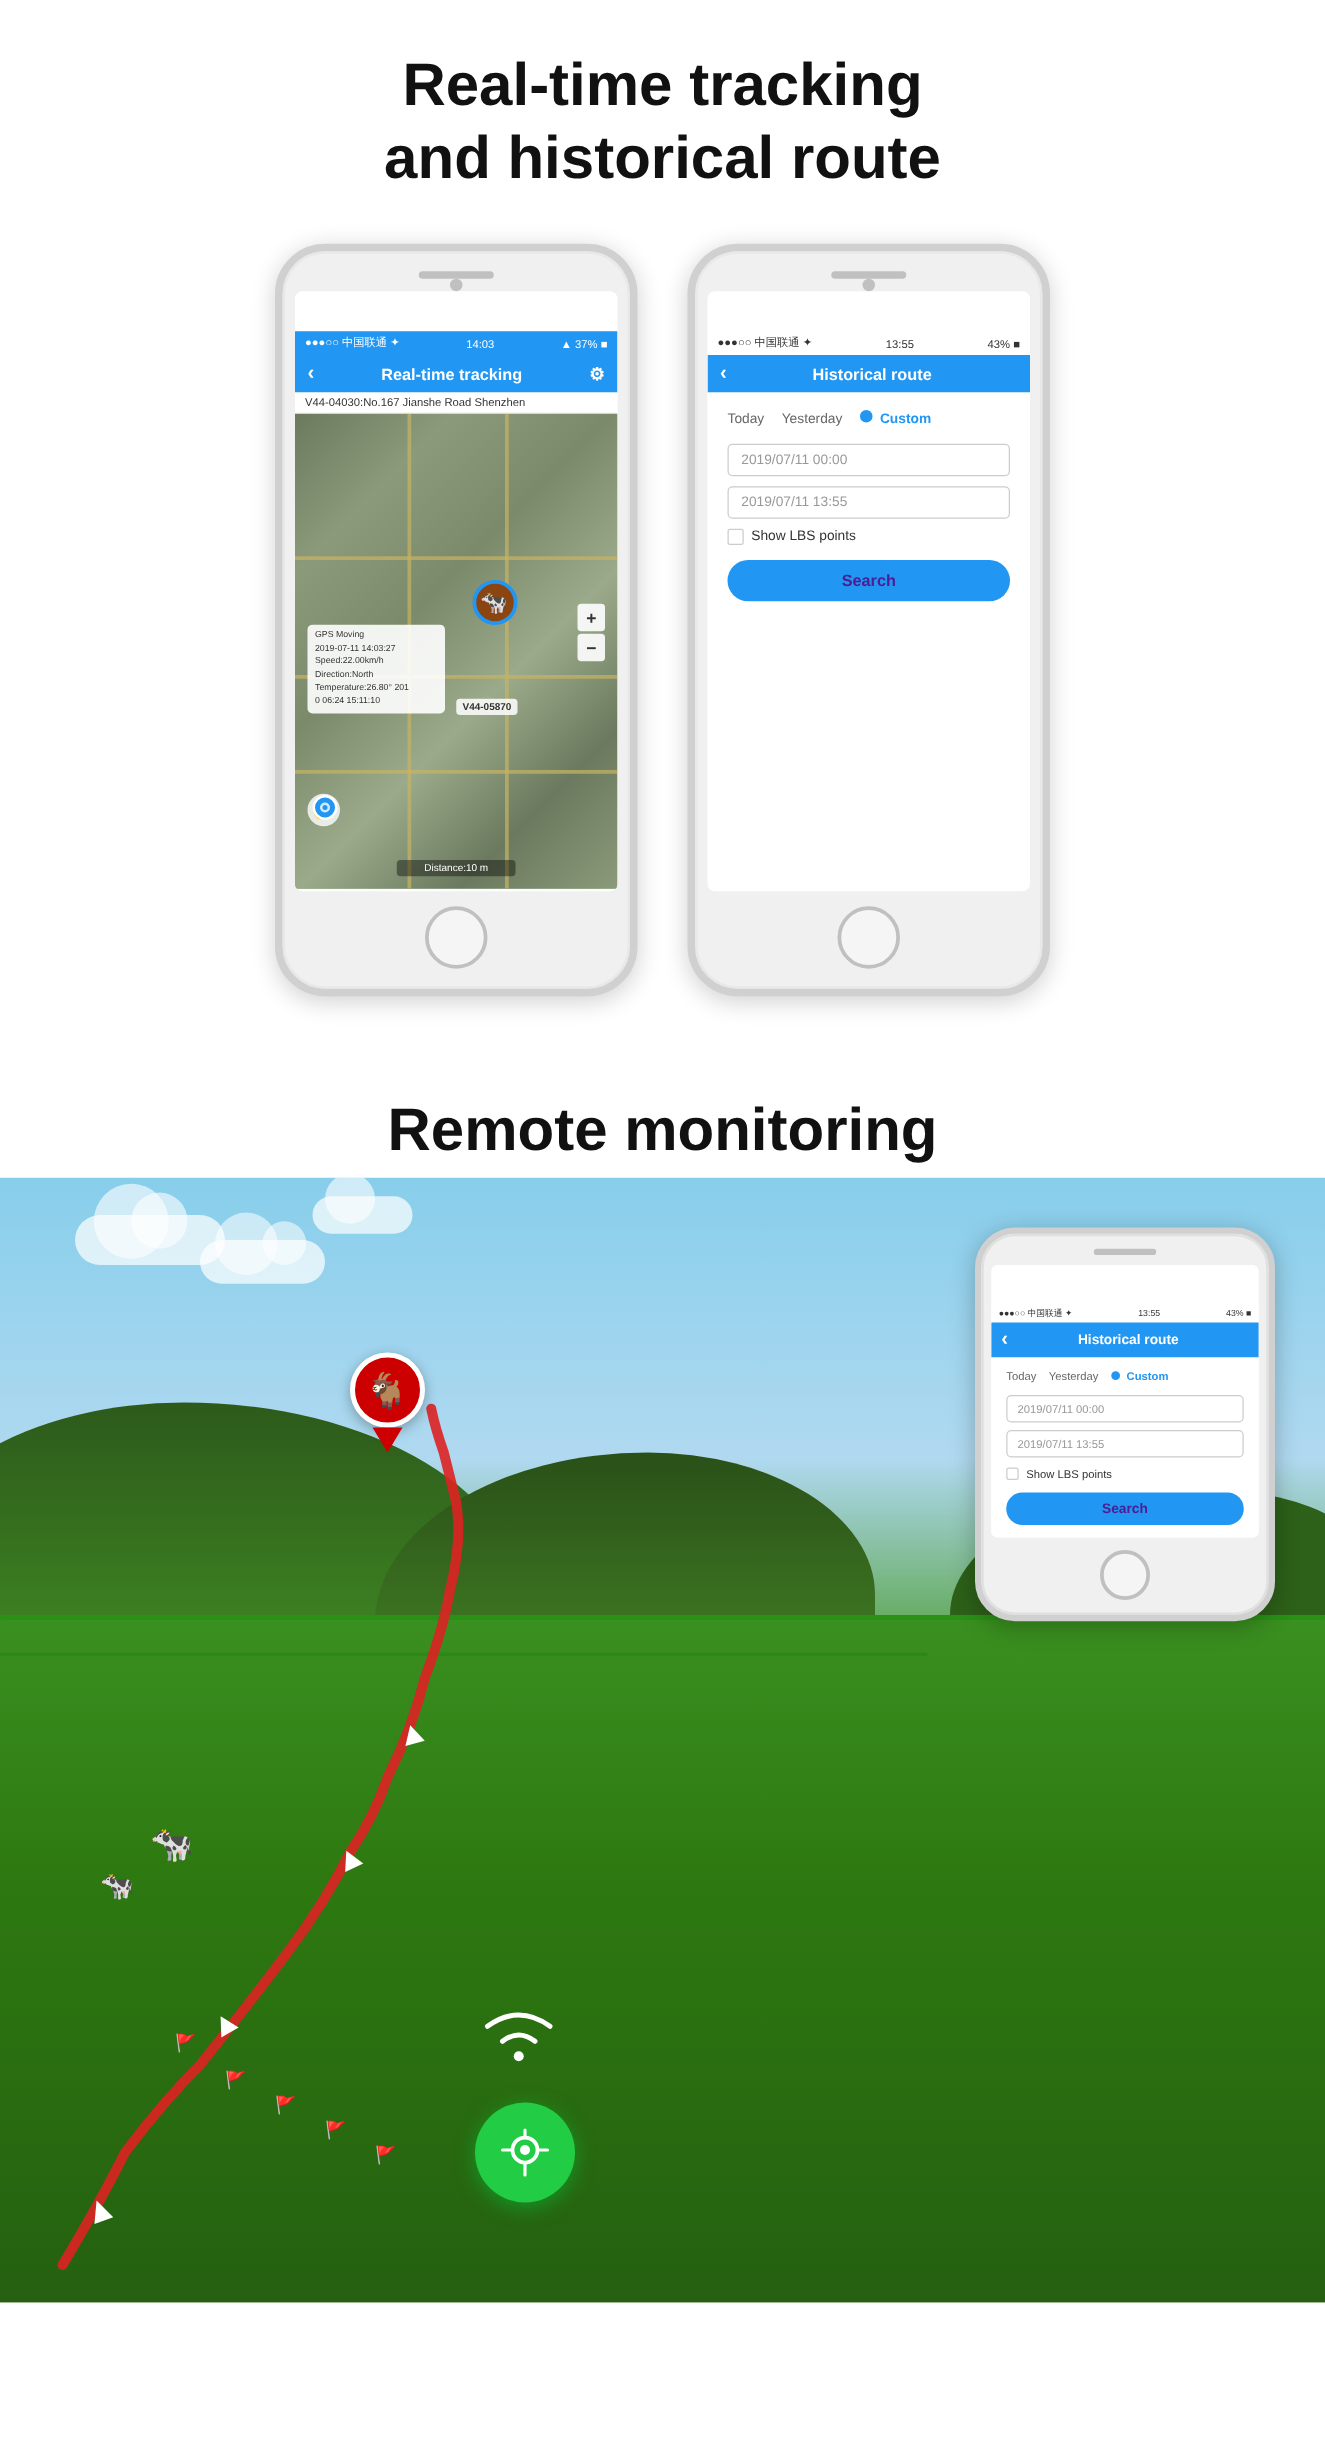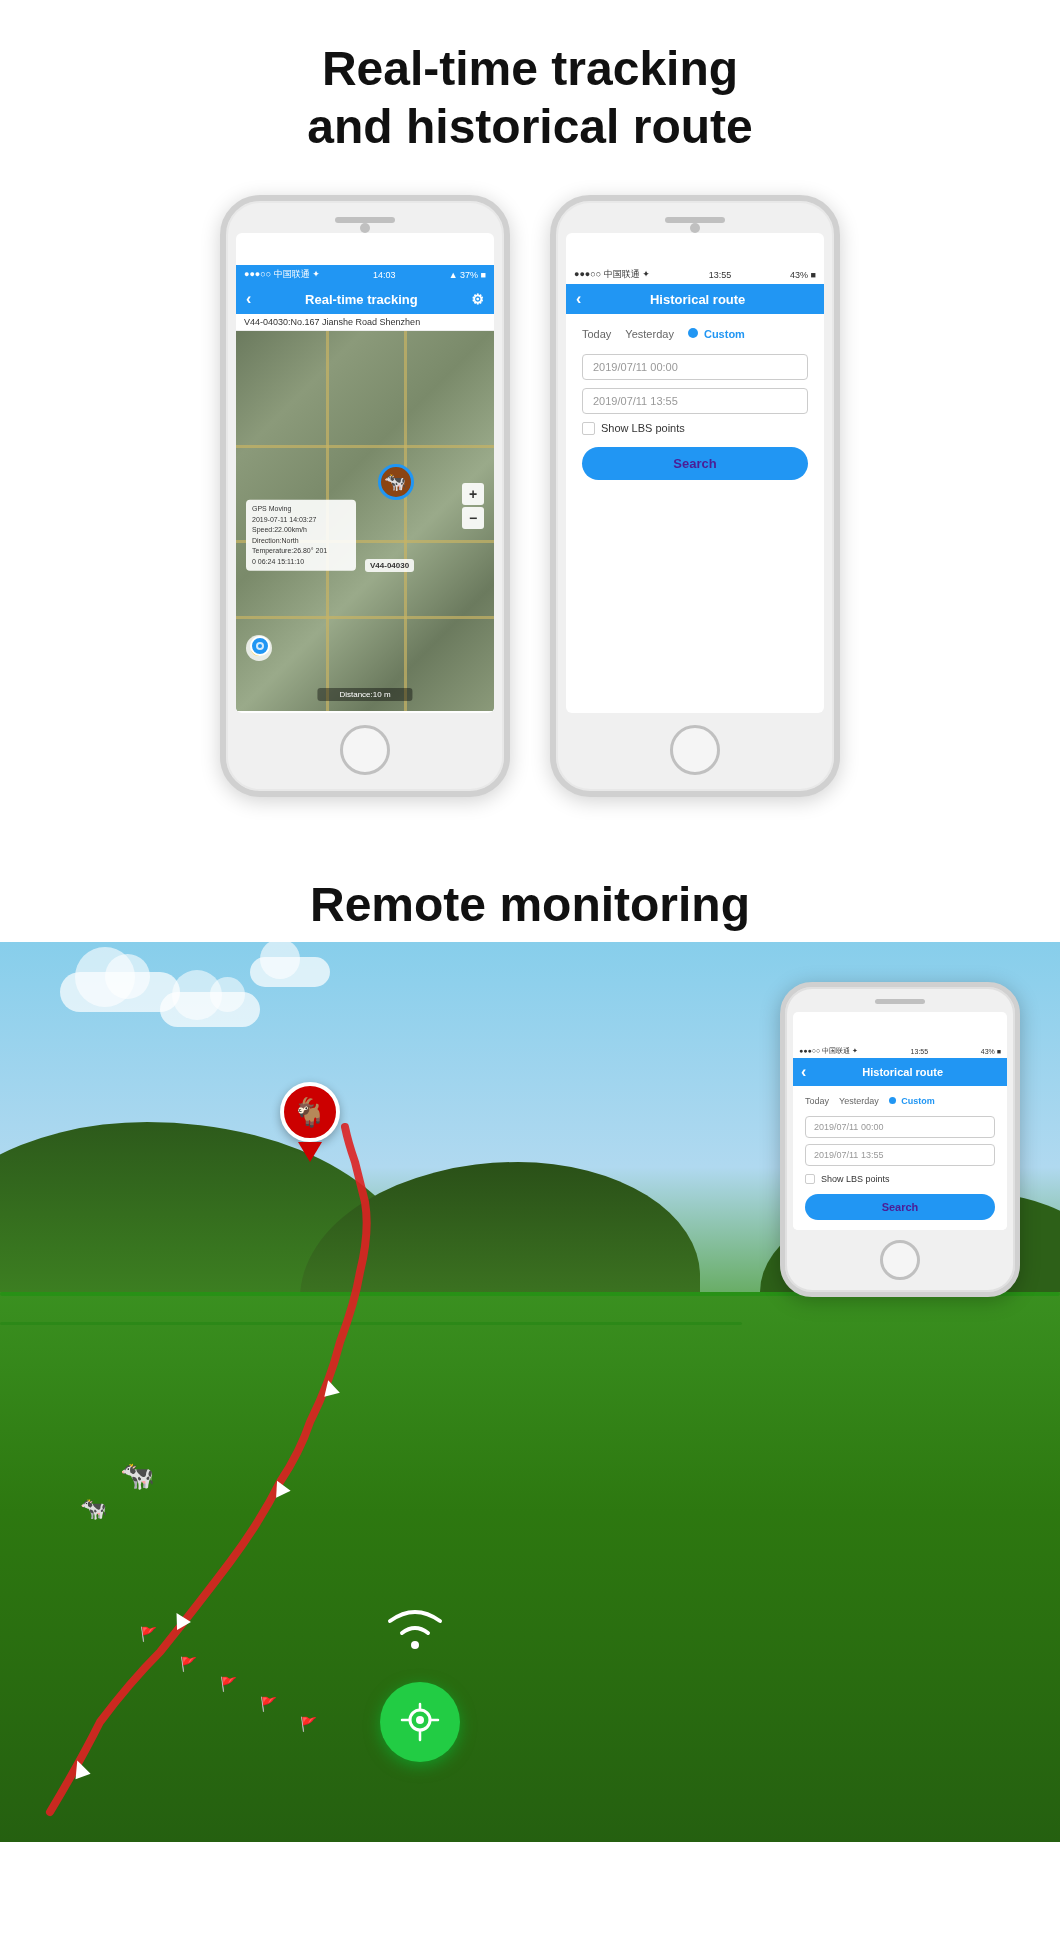--- a/index.html
+++ b/index.html
@@ -525,21 +525,21 @@
             <div>GPS Moving</div>
             <div>2019-07-11 14:03:27</div>
             <div>Speed:22.00km/h</div>
             <div>Direction:North</div>
             <div>Temperature:26.80° 201</div>
             <div>0 06:24 15:11:10</div>
           </div>
 
           <div class="map-marker">🐄</div>
 
-          <div class="map-tag">V44-04030</div>
+          <div class="map-tag">V44-05870</div>
 
           <div class="map-compass">🧭</div>
 
           <div class="map-gps-dot">
             <svg width="12" height="12" viewBox="0 0 12 12">
                 <circle cx="6" cy="6" r="4" fill="white" opacity="0.8"></circle>
                 <circle cx="6" cy="6" r="2" fill="#2196F3"></circle>
               </svg>
           </div>
 

